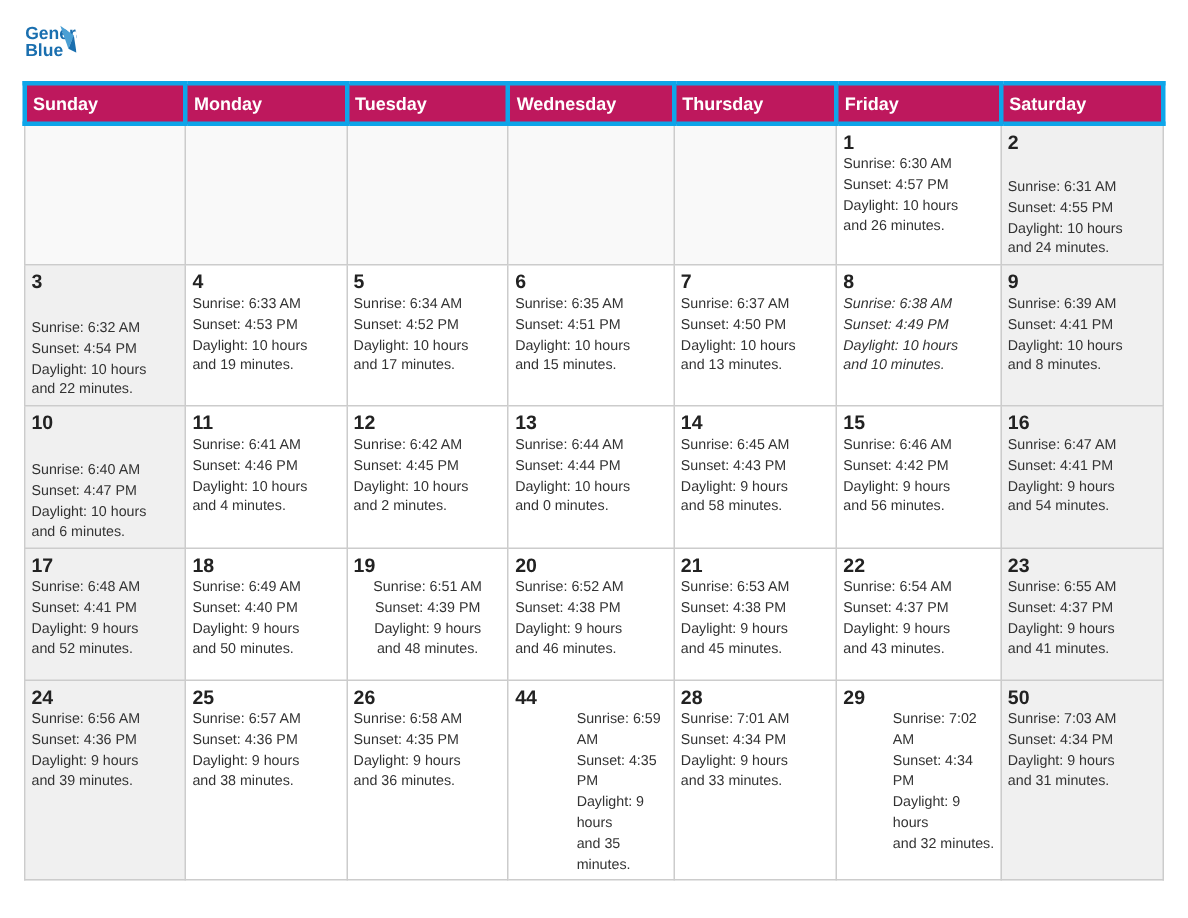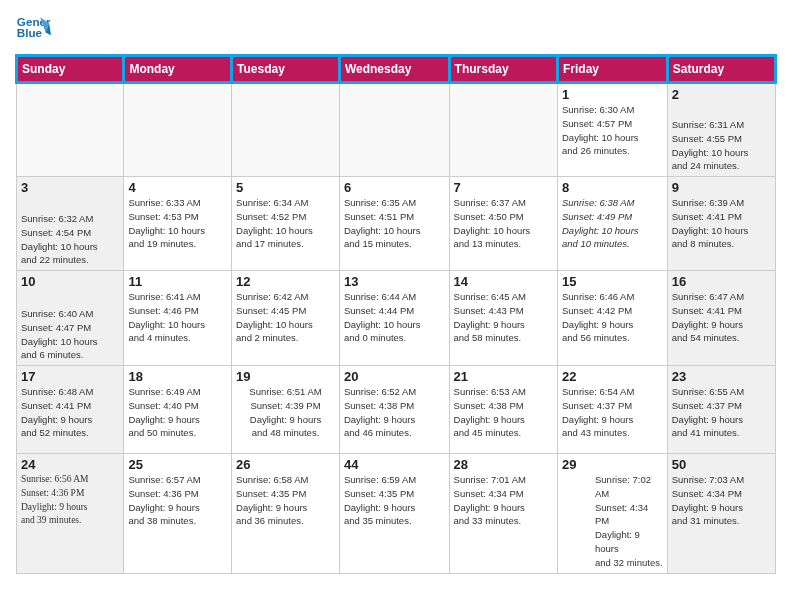--- a/index.html
+++ b/index.html
@@ -246,42 +246,42 @@
             <div class="day-num">23</div>
             <div class="day-info" style="white-space: pre-line;">Sunrise: 6:55 AM
 Sunset: 4:37 PM
 Daylight: 9 hours
 and 41 minutes.</div>
           </td>
         </tr>
         <tr>
           <td class="weekend">
             <div class="day-num">24</div>
-            <div class="day-info" style="white-space: pre-line; font-family: Liberation Serif, serif;">Sunrise: 6:56 AM
+            <div class="day-info" style="white-space: pre-line;">Sunrise: 6:56 AM
 Sunset: 4:36 PM
 Daylight: 9 hours
 and 39 minutes.</div>
           </td>
           <td>
             <div class="day-num">25</div>
             <div class="day-info" style="white-space: pre-line;">Sunrise: 6:57 AM
 Sunset: 4:36 PM
 Daylight: 9 hours
 and 38 minutes.</div>
           </td>
           <td>
             <div class="day-num">26</div>
             <div class="day-info" style="white-space: pre-line;">Sunrise: 6:58 AM
 Sunset: 4:35 PM
 Daylight: 9 hours
 and 36 minutes.</div>
           </td>
           <td>
             <div class="day-num">44</div>
-            <div class="day-info" style="white-space: pre-line;">Sunrise: 6:59 AM
+            <div class="day-info" style="white-space: pre-line; margin-left: 41px;">Sunrise: 6:59 AM
 Sunset: 4:35 PM
 Daylight: 9 hours
 and 35 minutes.</div>
           </td>
           <td>
             <div class="day-num">28</div>
             <div class="day-info" style="white-space: pre-line;">Sunrise: 7:01 AM
 Sunset: 4:34 PM
 Daylight: 9 hours
 and 33 minutes.</div>

